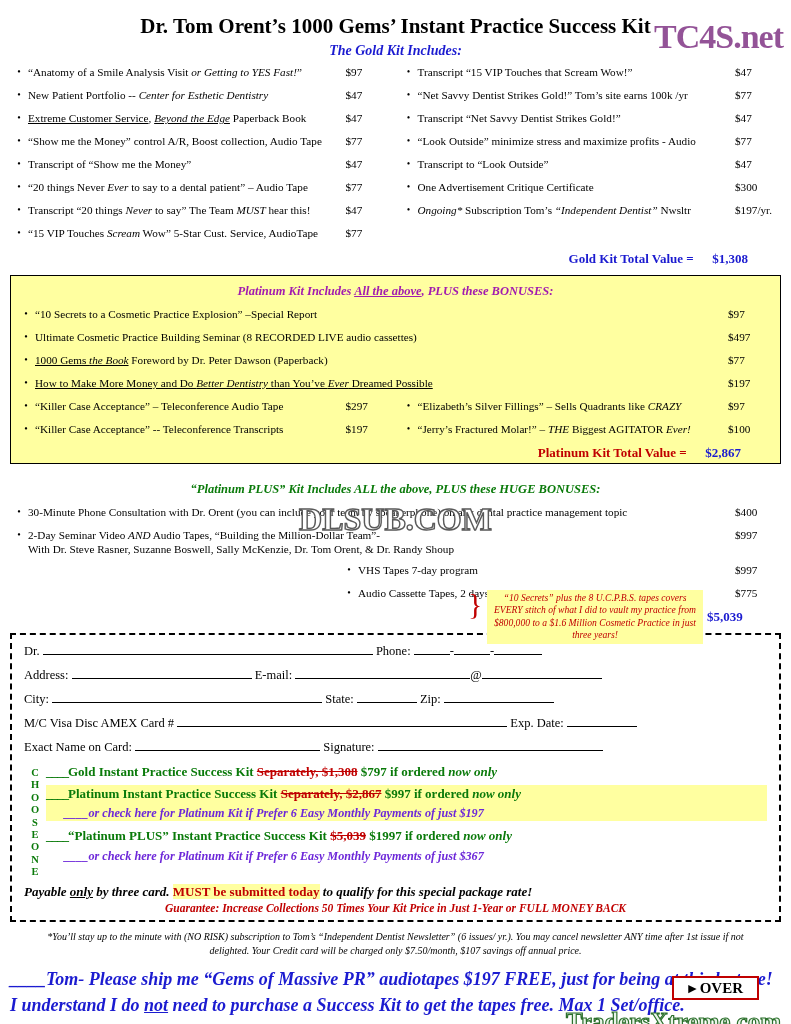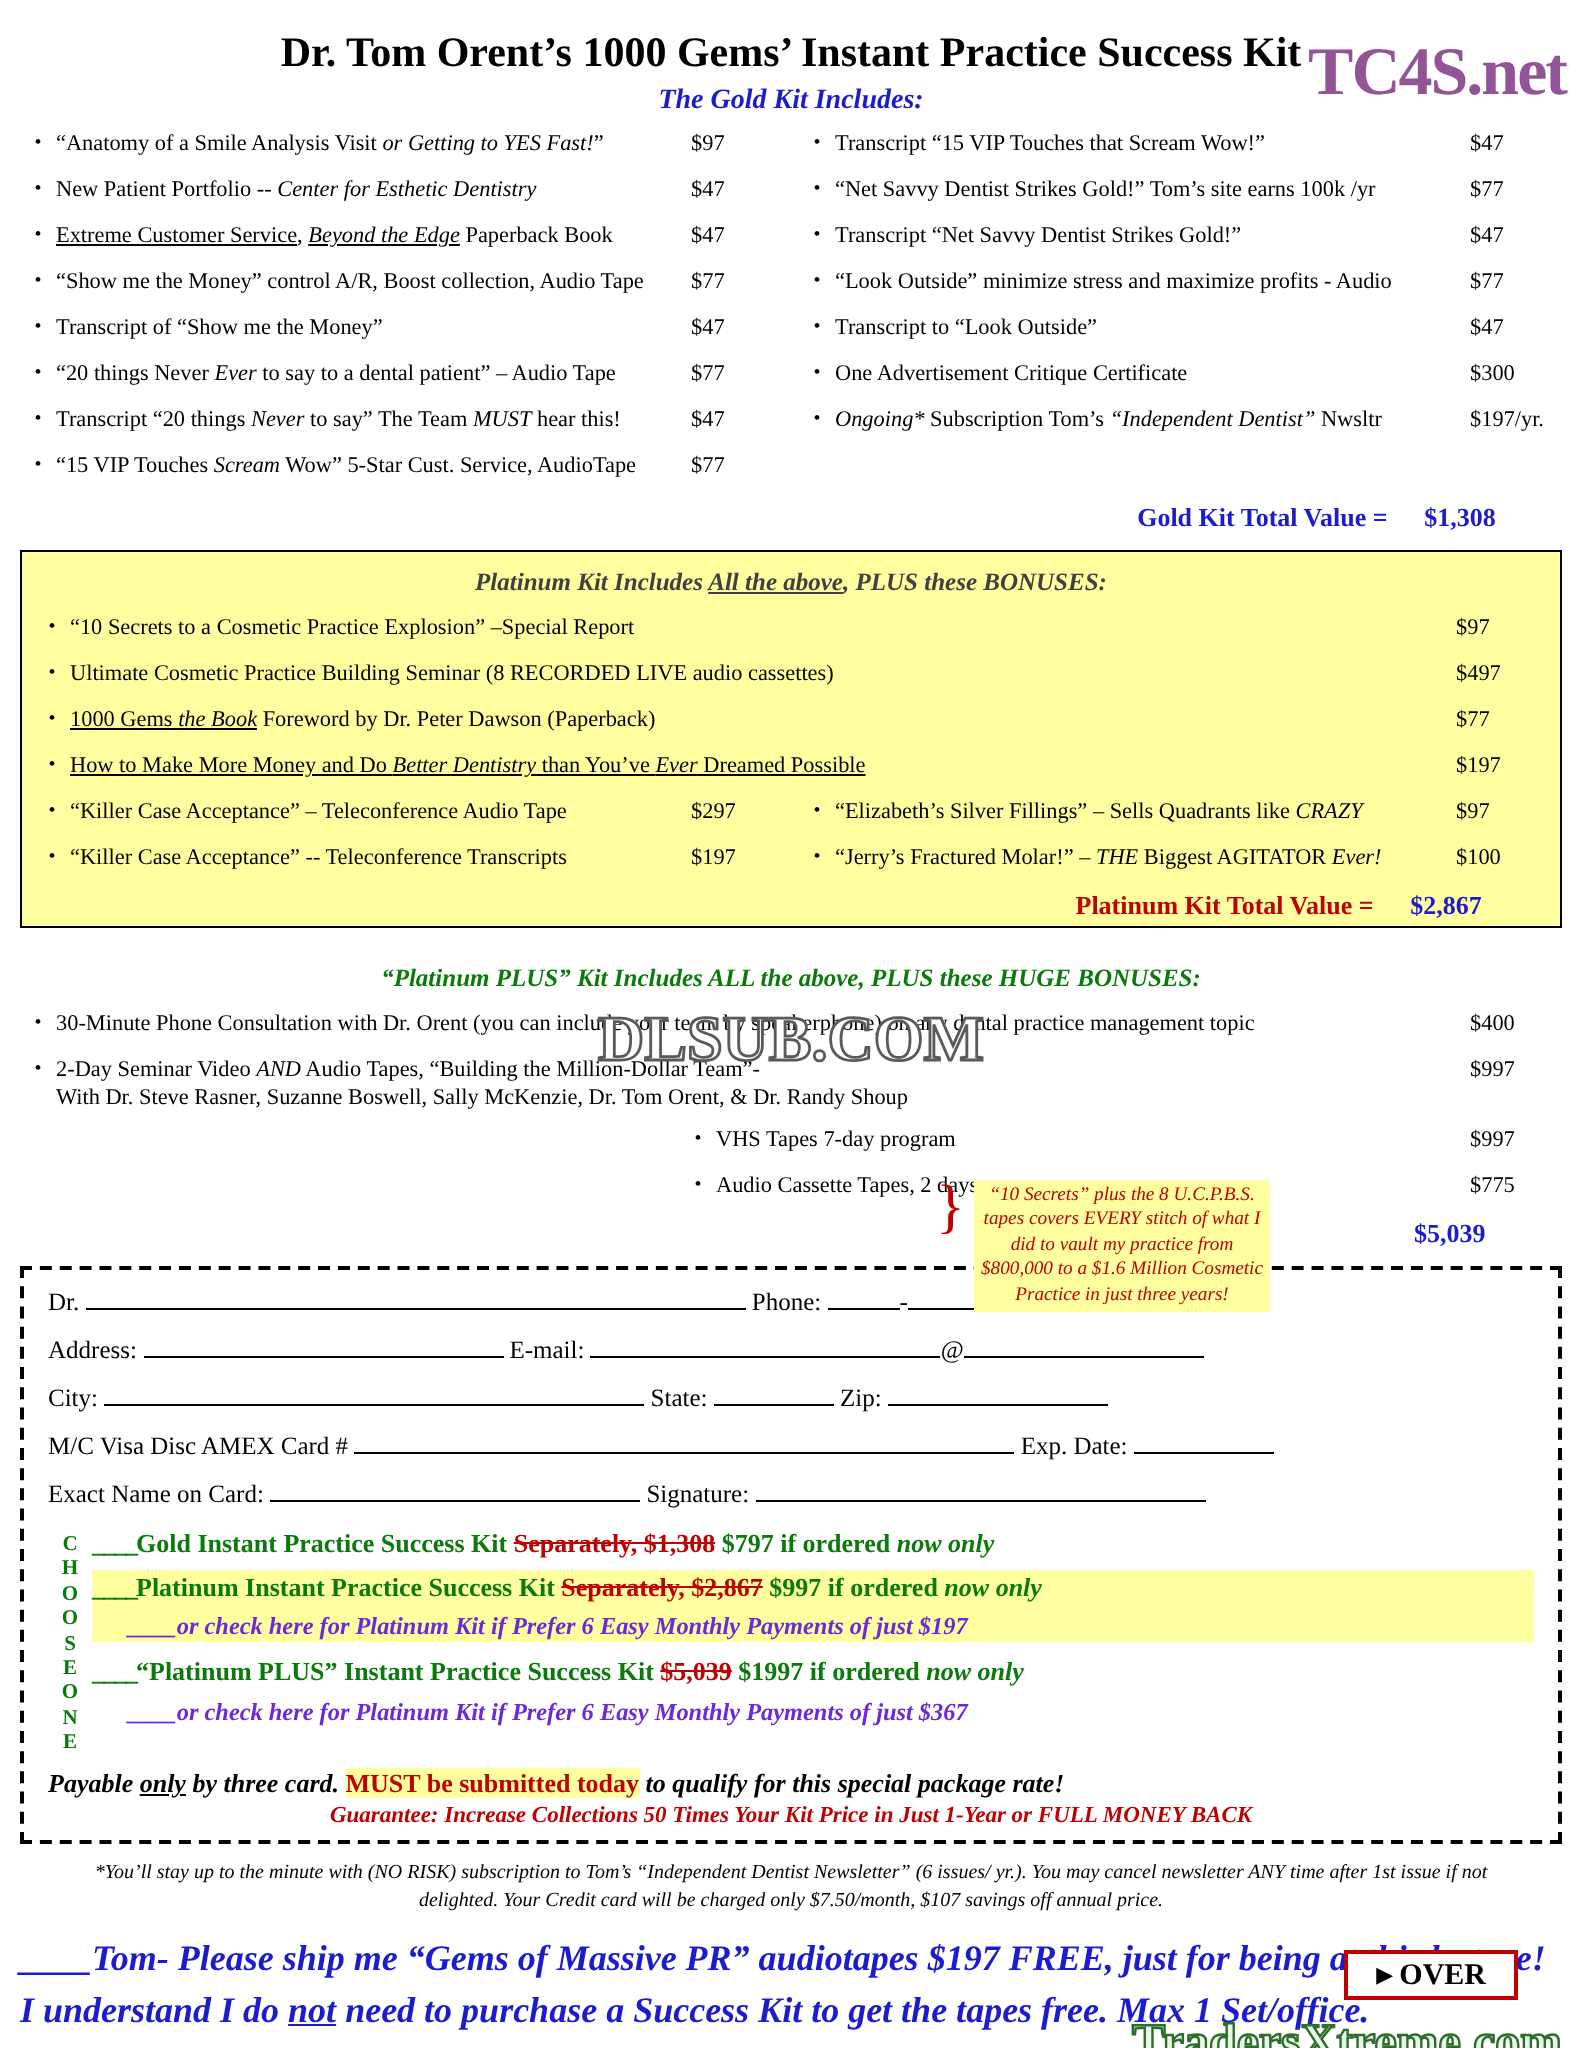--- a/index.html
+++ b/index.html
@@ -68,21 +68,21 @@
 
   
   .plat-block {
     margin-top:8px;
     background:#ffffa0;
     border:1px solid #000;
     padding:6px 6px 2px 6px;
   }
   .plat-head {
     text-align:center;
-    color:#404040;
+    color:#a21caf;
     font-weight:bold;
     font-style:italic;
     font-size:12.5px;
     margin:2px 0 8px 0;
   }
   .plat-total {
     text-align:right;
     font-weight:bold;
     font-size:13px;
     color:#c00000;
@@ -104,21 +104,21 @@
     font-size:13px;
     color:#0a7a0a;
     padding-right:28px;
   }
   .pplus-total .amt { color:#1b1bd0; display:inline-block; width:56px; text-align:left; padding-left:10px;}
 
   
   .callout {
     position:absolute;
     left:487px; top:576px;
-    width:148px;
+    width:216px;
     background:#ffffa0;
     border:0;
     color:#c00000;
     font-style:italic;
     font-size:9.6px;
     line-height:1.3;
     text-align:center;
     padding:2px 3px;
     z-index:5;
   }

